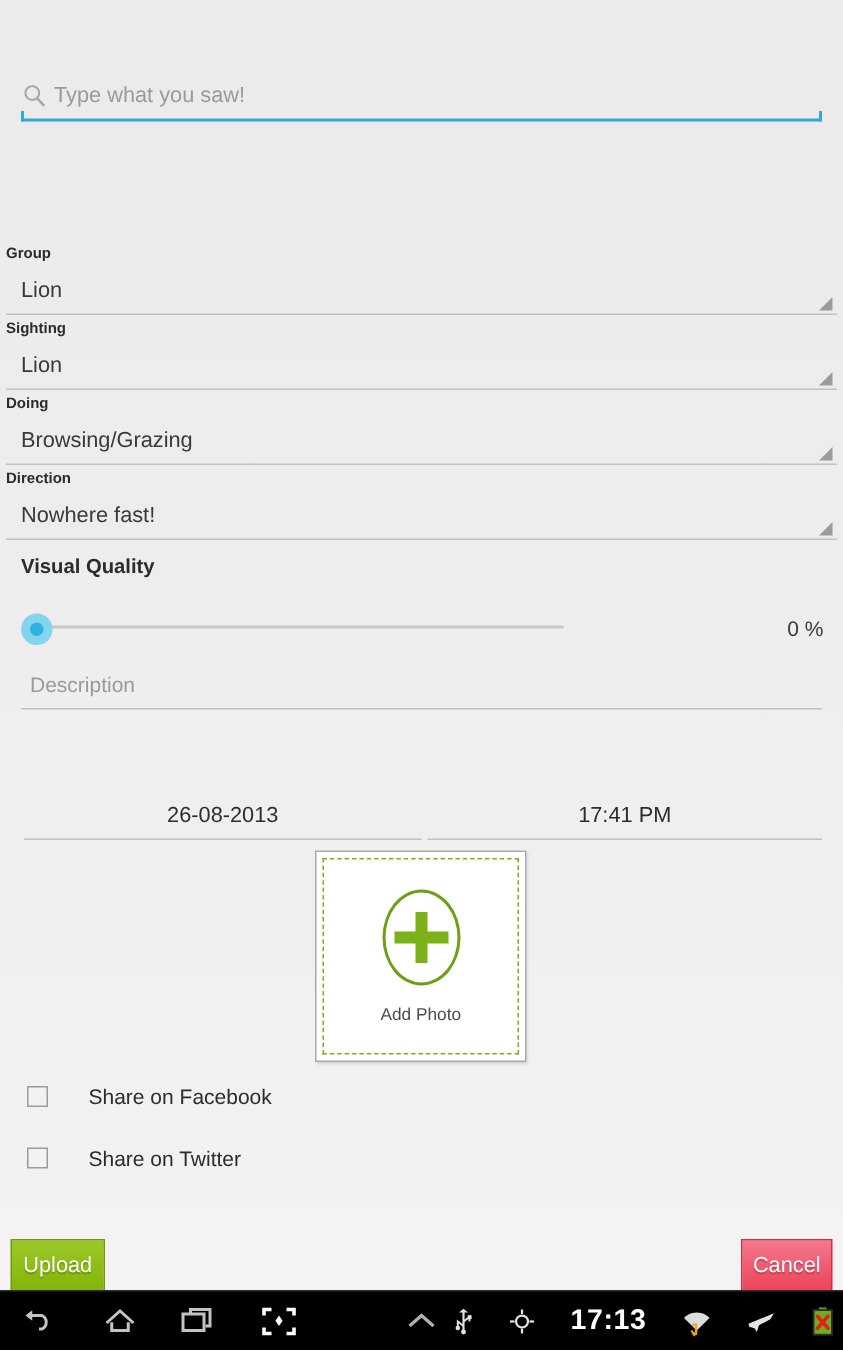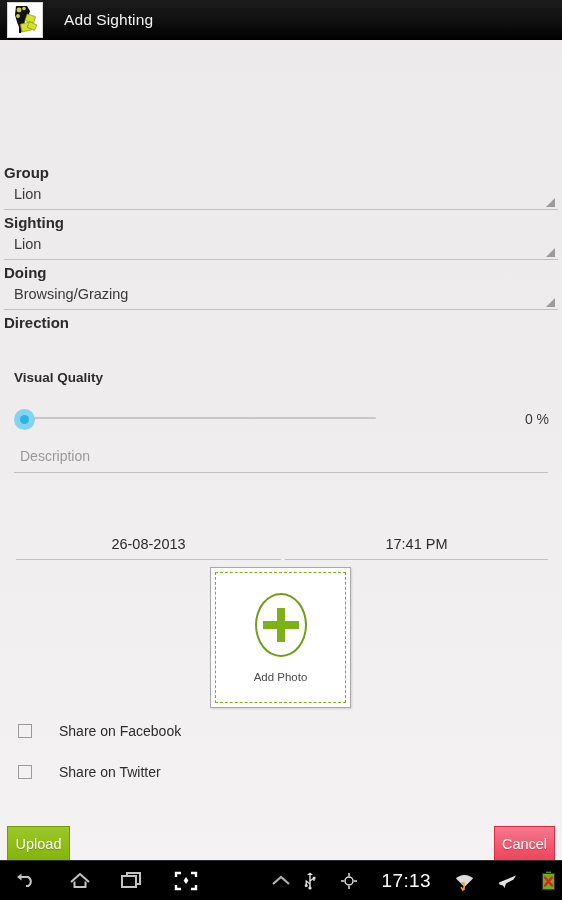--- a/index.html
+++ b/index.html
@@ -98,21 +98,21 @@
   .search-text {
     color: #9a9a9a;
     font-size: 14.5px;
   }
 
   
   .field-label {
     position: absolute;
     left: 4px;
     color: #2c2c2c;
-    font-size: 15px;
+    font-size: 10px;
     font-weight: bold;
   }
   .spinner {
     position: absolute;
     left: 4px;
     width: 554px;
     height: 26px;
     border-bottom: 1px solid #c2c0c0;
     box-sizing: border-box;
   }
@@ -318,73 +318,67 @@
     height: 24px;
   }
   #statusbar-right {
     position: absolute;
     right: 6px;
     top: 0;
     height: 40px;
     display: flex;
     align-items: center;
     gap: 24px;
+    font-weight: bold;
   }
   #clock {
     color: #ffffff;
     font-size: 19px;
     letter-spacing: 0.4px;
   }
 </style>
 </head>
 <body>
 
 <div id="screen">
 
-  <div id="actionbar">
-    <div class="back-chevron">‹</div>
-    <div class="app-icon">
-      <svg width="34" height="34" viewBox="0 0 34 34">
-        <rect x="0" y="0" width="34" height="34" fill="#ffffff"></rect>
-        <path d="M8 3 L19 3 L22 8 L20 14 L17 17 L16 23 L13 30 L11 30 L11 24 L9 19 L7 12 Z" fill="#111111"></path>
-        <circle cx="11" cy="7" r="2.4" fill="#c9d62a"></circle>
-        <circle cx="16" cy="5.5" r="1.8" fill="#c9d62a"></circle>
-        <circle cx="10" cy="13" r="1.9" fill="#c9d62a"></circle>
-        <g fill="#d4e02c" stroke="#7a8f10" stroke-width="0.6">
-          <rect x="18" y="12" width="9" height="7" transform="rotate(18 22 15)"></rect>
-          <rect x="13" y="20" width="10" height="8" transform="rotate(-12 18 24)"></rect>
-          <rect x="20" y="20" width="8" height="6" transform="rotate(25 24 23)"></rect>
-        </g>
-      </svg>
-    </div>
-    <div class="title">Add Sighting</div>
-  </div>
 
   <div id="content">
 
+    <div class="search-row">
+      <svg class="search-icon" viewBox="0 0 18 18">
+        <circle cx="7.5" cy="7" r="4.6" fill="none" stroke="#a5a3a3" stroke-width="1.3"></circle>
+        <line x1="10.8" y1="10.6" x2="15.5" y2="15.6" stroke="#a5a3a3" stroke-width="1.6"></line>
+      </svg>
+      <span class="search-text">Type what you saw!</span>
+    </div>
 
     <div class="field-label" style="top:124px;">Group</div>
     <div class="spinner" style="top:144px;">
       <span class="val">Lion</span>
       <span class="tri"></span>
     </div>
 
     <div class="field-label" style="top:174px;">Sighting</div>
     <div class="spinner" style="top:194px;">
       <span class="val">Lion</span>
       <span class="tri"></span>
     </div>
 
     <div class="field-label" style="top:224px;">Doing</div>
     <div class="spinner" style="top:244px;">
       <span class="val">Browsing/Grazing</span>
       <span class="tri"></span>
     </div>
 
     <div class="field-label" style="top:274px;">Direction</div>
+    <div class="spinner" style="top:294px;">
+      <span class="val">Nowhere fast!</span>
+      <span class="tri"></span>
+    </div>
 
     <div id="vq-label">Visual Quality</div>
     <div id="slider-track"></div>
     <div id="slider-thumb"></div>
     <div id="slider-value">0 %</div>
 
     <div class="text-field" style="top:405px;">
       <span class="ph">Description</span>
     </div>
 

